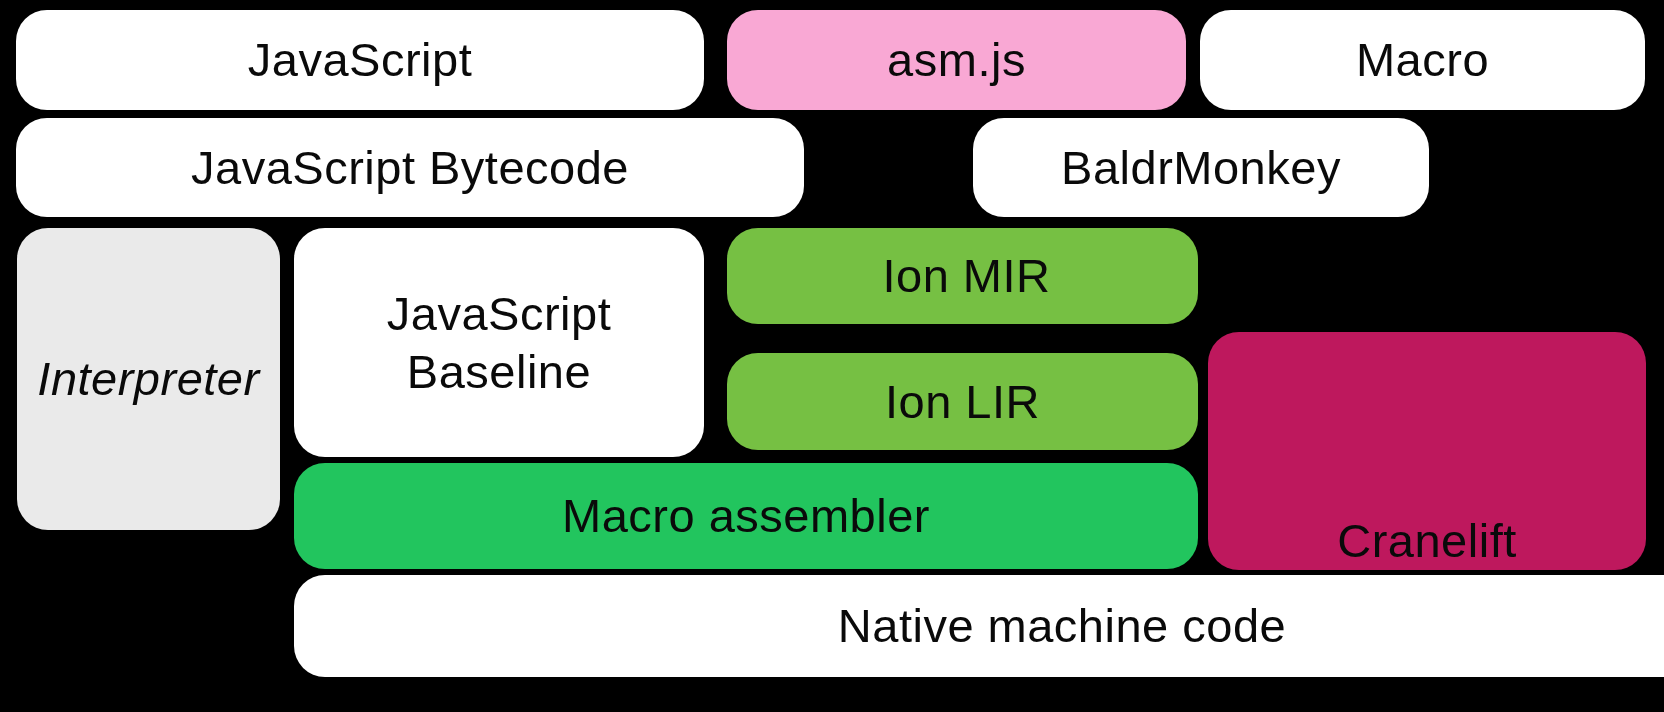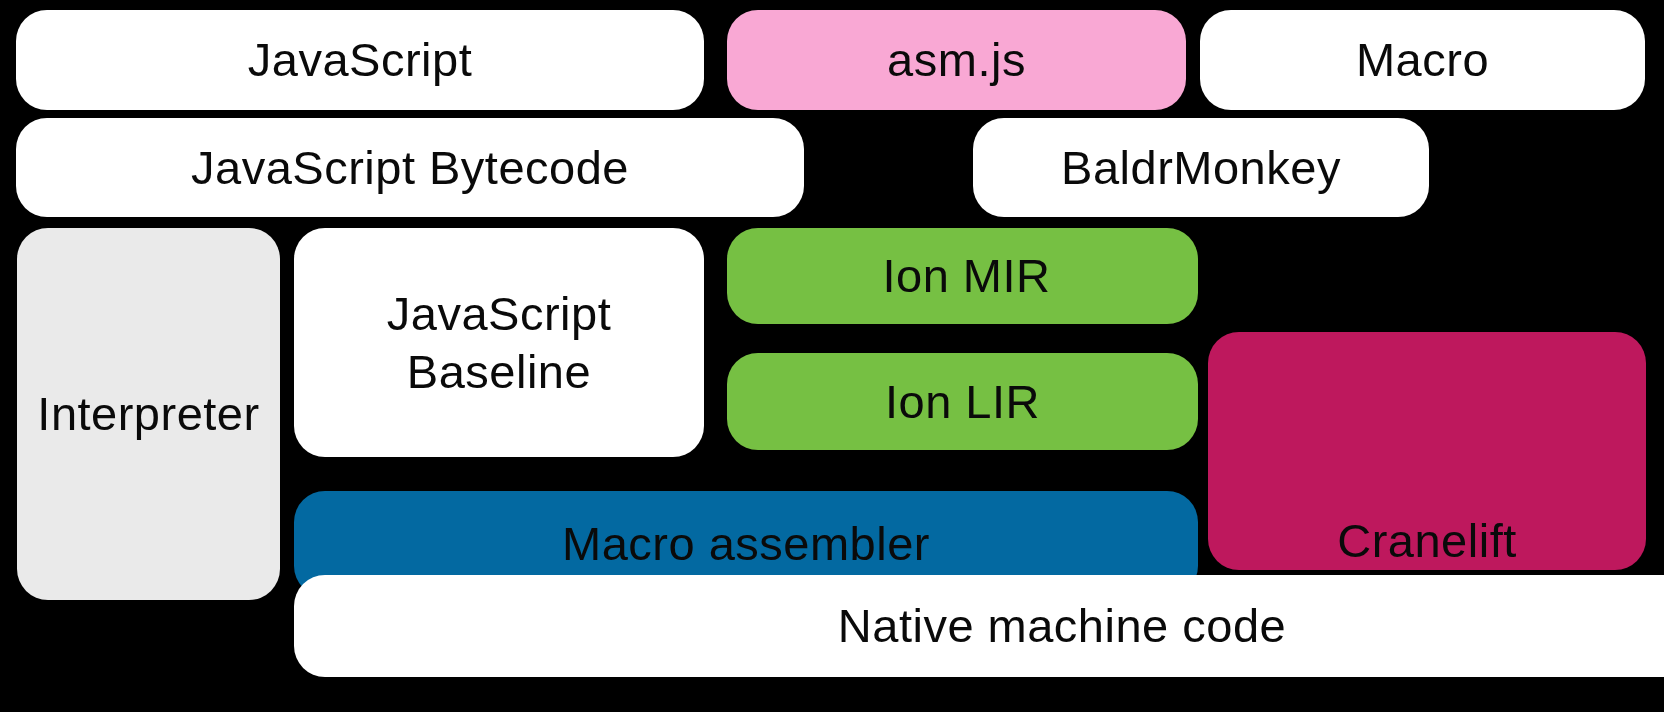--- a/index.html
+++ b/index.html
@@ -30,21 +30,21 @@
     box-sizing: border-box;
   }
   .box .label { display: block; }
 
   
   .b-javascript      { left:   16px; top:  10px; width:  688px; height: 100px; }
   .b-asmjs           { left:  727px; top:  10px; width:  459px; height: 100px; }
   .b-wasm            { left: 1200px; top:  10px; width:  445px; height: 100px; }
   .b-bytecode        { left:   16px; top: 118px; width:  788px; height:  99px; }
   .b-baldrmonkey     { left:  973px; top: 118px; width:  456px; height:  99px; }
-  .b-interpreter     { left:   17px; top: 228px; width:  263px; height: 372px; }
+  .b-interpreter     { left:   17px; top: 228px; width:  263px; height: 302px; font-style: italic; }
   .b-baseline        { left:  294px; top: 228px; width:  410px; height: 229px; }
   .b-ion-mir         { left:  727px; top: 228px; width:  471px; height:  96px; padding-left: 8px; }
   .b-ion-lir         { left:  727px; top: 333px; width:  471px; height:  97px; }
   .b-cranelift       { left: 1208px; top: 332px; width:  438px; height: 238px; }
   .b-macro-assembler { left:  294px; top: 463px; width:  904px; height: 106px; }
   .b-native          { left:  294px; top: 575px; width: 1536px; height: 102px; }
 </style>
 </head>
 <body>
 
@@ -86,21 +86,21 @@
   </div>
 
   <div class="box b-ion-lir" style="background: rgb(118, 192, 67); margin-top: 20px;">
     <span class="label">Ion LIR</span>
   </div>
 
   <div class="box b-cranelift" style="background: #be185d; align-items: flex-end;">
     <span class="label">Cranelift</span>
   </div>
 
-  <div class="box b-macro-assembler" style="background: #0369a1; margin-top: 28px;">
+  <div class="box b-macro-assembler" style="background: #22c55e;">
     <span class="label">Macro assembler</span>
   </div>
 
   <div class="box b-native" style="background: rgb(255, 255, 255);">
     <span class="label">Native machine code</span>
   </div>
 
 </div>
 
 </body></html>

